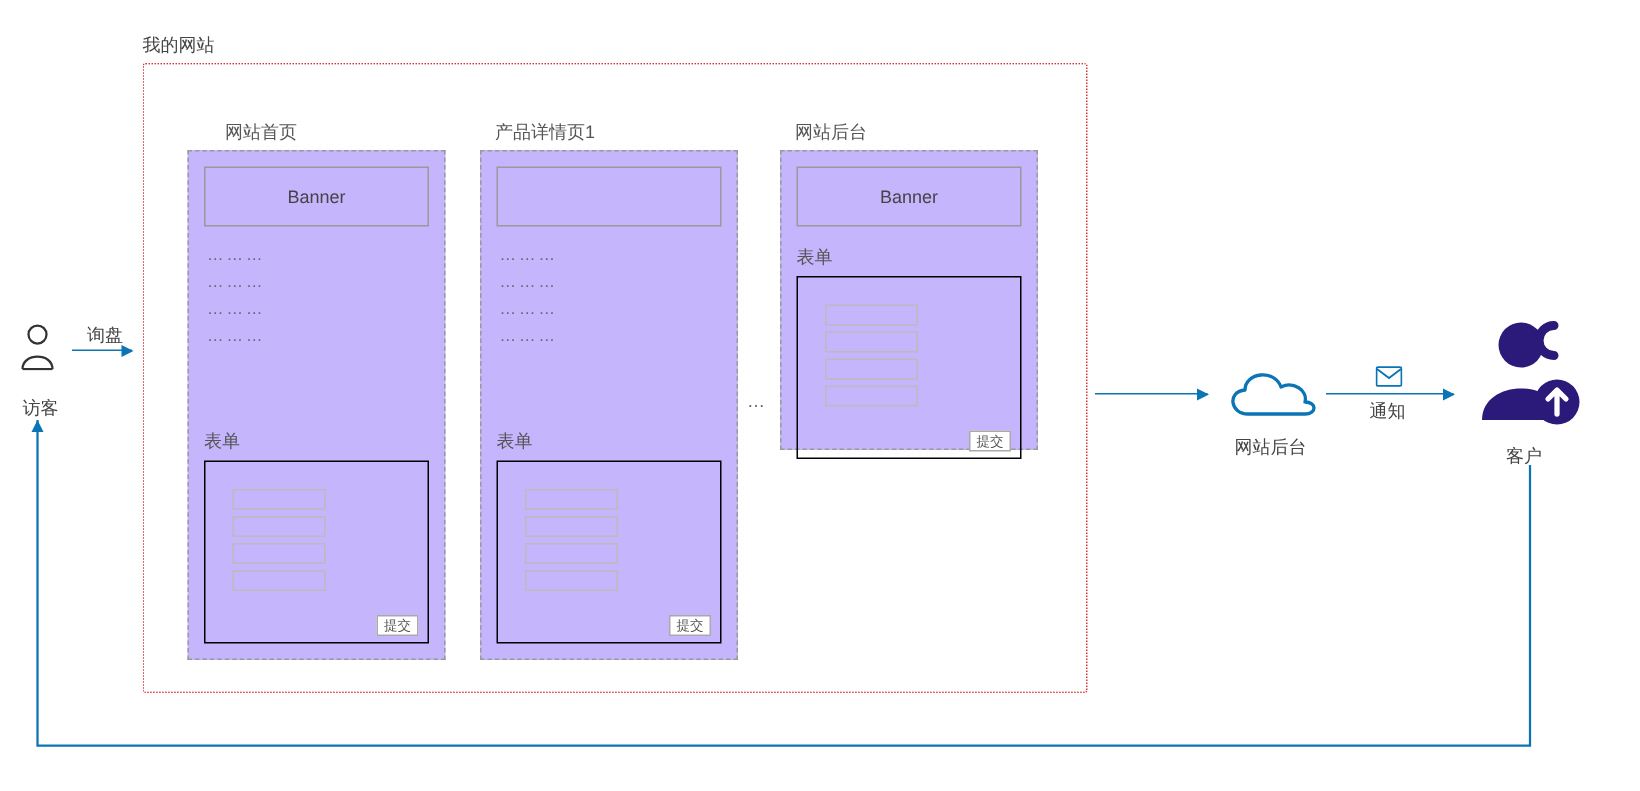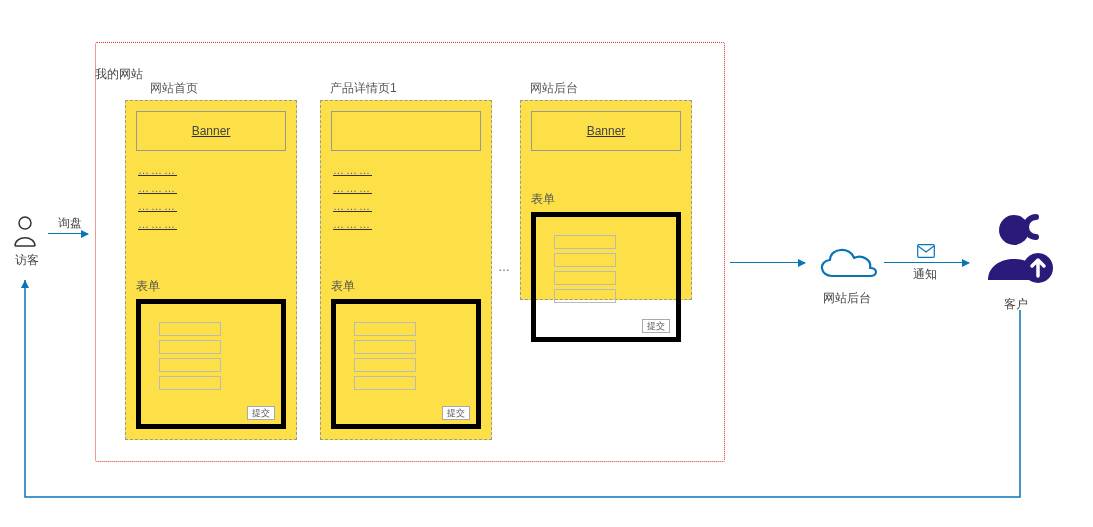--- a/index.html
+++ b/index.html
@@ -22,22 +22,21 @@
     left: 95px; top: 42px;
     width: 630px; height: 420px;
     border: 1px dotted #d33;
     border-radius: 2px;
   }
 
   .page {
     position: absolute;
     width: 172px;
     border: 1px dashed #999;
-    background: #fde047;
-    text-decoration: underline;
+    background: #c4b5fd;
   }
   .page.tall { top: 100px; height: 340px; }
   .page.short { top: 100px; height: 200px; }
 
   .section-title {
     position: absolute;
     font-size: 12px;
     color: #555;
   }
 
@@ -51,25 +50,25 @@
   .banner.empty { justify-content: flex-start; }
 
   .dots {
     margin: 10px 12px 0 12px;
     font-size: 11px; color: #666; letter-spacing: 2px;
     line-height: 18px;
   }
 
   .form-block {
     position: absolute;
-    left: 10px; right: 10px; margin-top: 28px;
+    left: 10px; right: 10px;
   }
   .form-title { font-size: 12px; color: #555; margin-bottom: 4px; }
   .form-box {
-    border: 5px solid #000000;
+    border: 1px solid #000000;
     padding: 18px;
     position: relative;
   }
   .form-fields { display: flex; flex-wrap: wrap; gap: 4px; }
   .field {
     width: 62px; height: 14px; border: 1px solid #bbb;
   }
   .submit-btn {
     position: absolute; right: 6px; bottom: 4px;
     font-size: 9px; border: 1px solid #aaa;
@@ -126,26 +125,26 @@
 
 <div class="stage">
 
   <div class="visitor-icon" style="left:12px; top:215px;">
     <svg viewBox="0 0 26 32">
       <circle cx="13" cy="8" r="6" fill="none" stroke="#333" stroke-width="1.5"></circle>
       <path d="M3 31 C3 20 23 20 23 31" fill="none" stroke="#333" stroke-width="1.5"></path>
       <line x1="3" y1="31" x2="23" y2="31" stroke="#333" stroke-width="1.5"></line>
     </svg>
   </div>
-  <div class="lbl" style="left:15px; top:252px;">访客</div>
+  <div class="lbl" style="left:15px; top:264px;">访客</div>
 
   <div class="lbl" style="left:58px; top:215px;">询盘</div>
   <div class="arrow-h" style="left:48px; top:233px; width:40px;"></div>
 
-  <div class="lbl" style="left:95px; top:22px;margin-top:44px;">我的网站</div>
+  <div class="lbl" style="left:95px; top:22px;">我的网站</div>
   <div class="site-box"></div>
 
   <div class="section-title" style="left:150px; top:80px;">网站首页</div>
   <div class="page tall" style="left:125px;">
     <div class="banner">
         <span>Banner</span>
       </div>
     <div class="dots">
       <div>………</div>
       <div>………</div>

